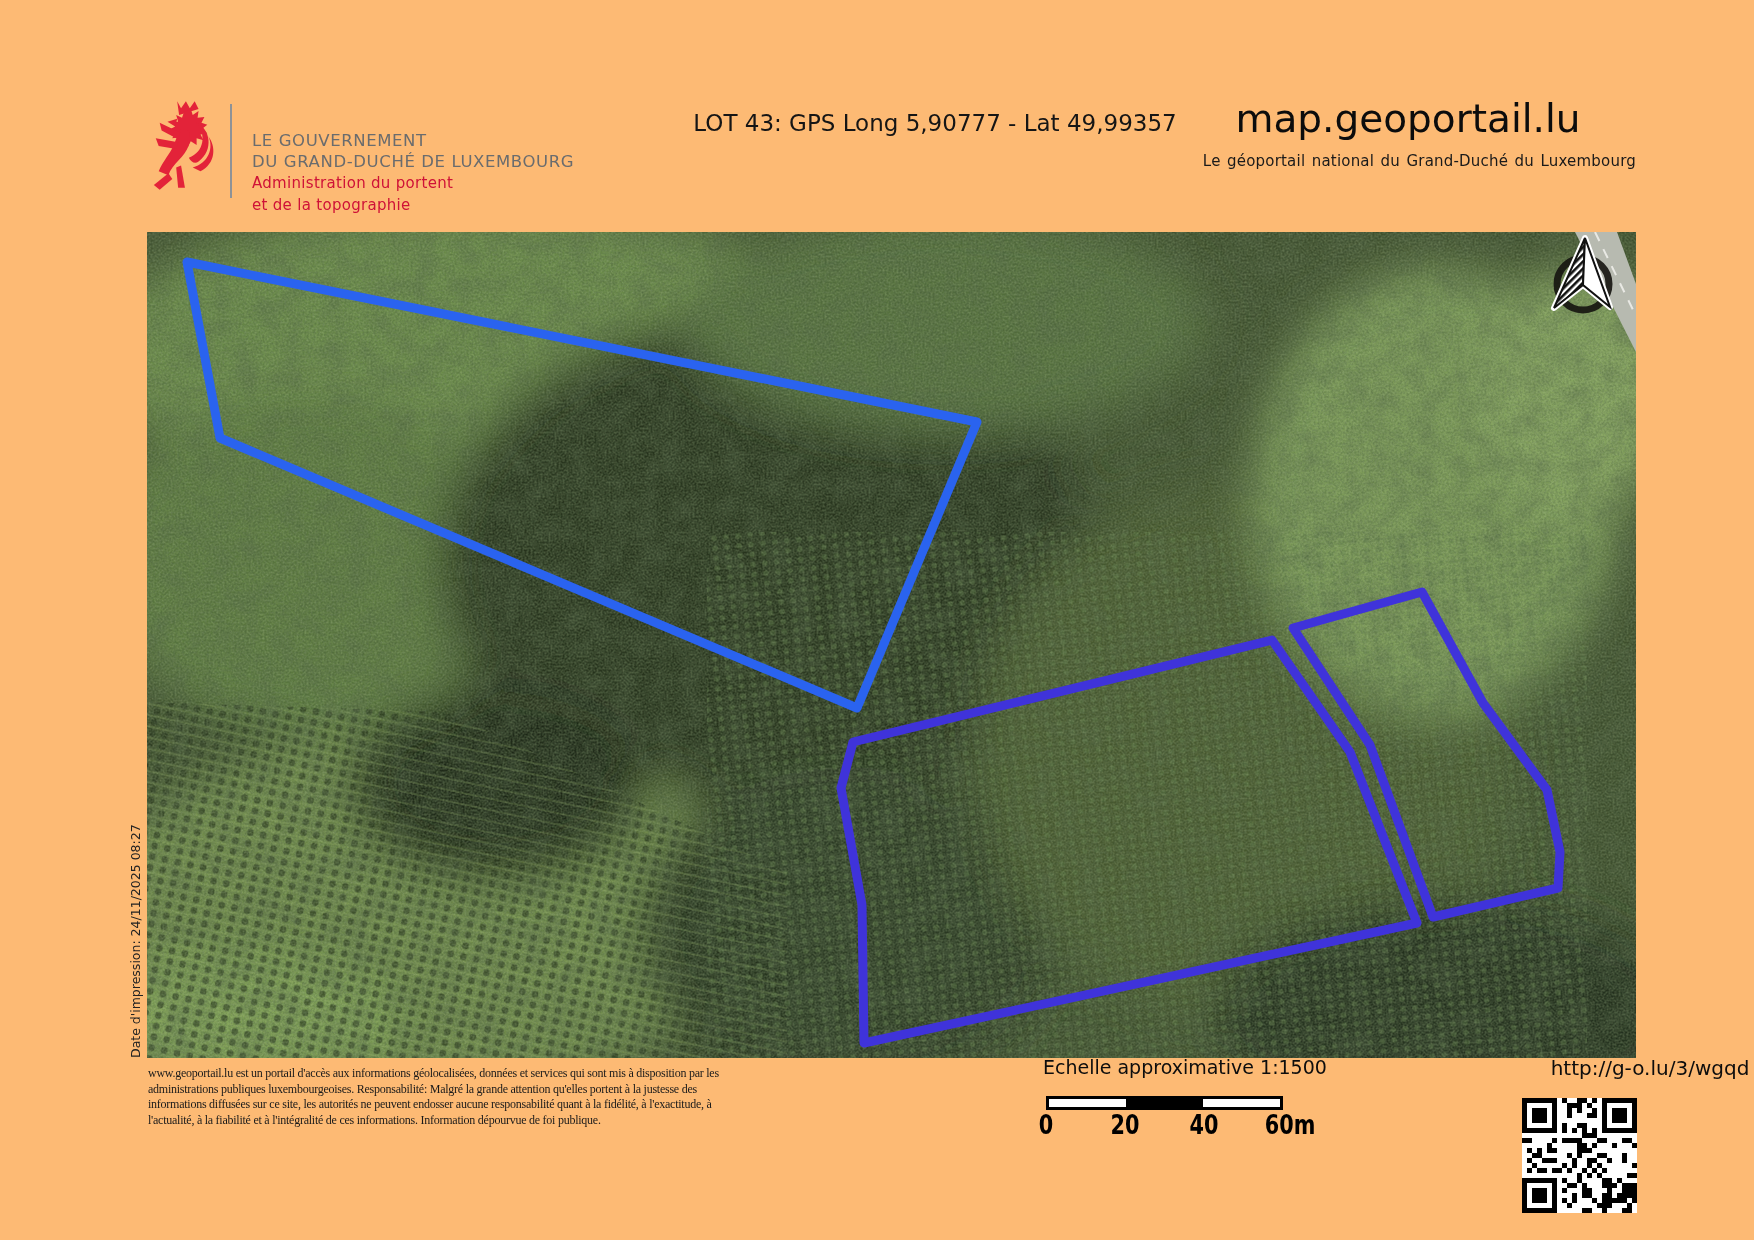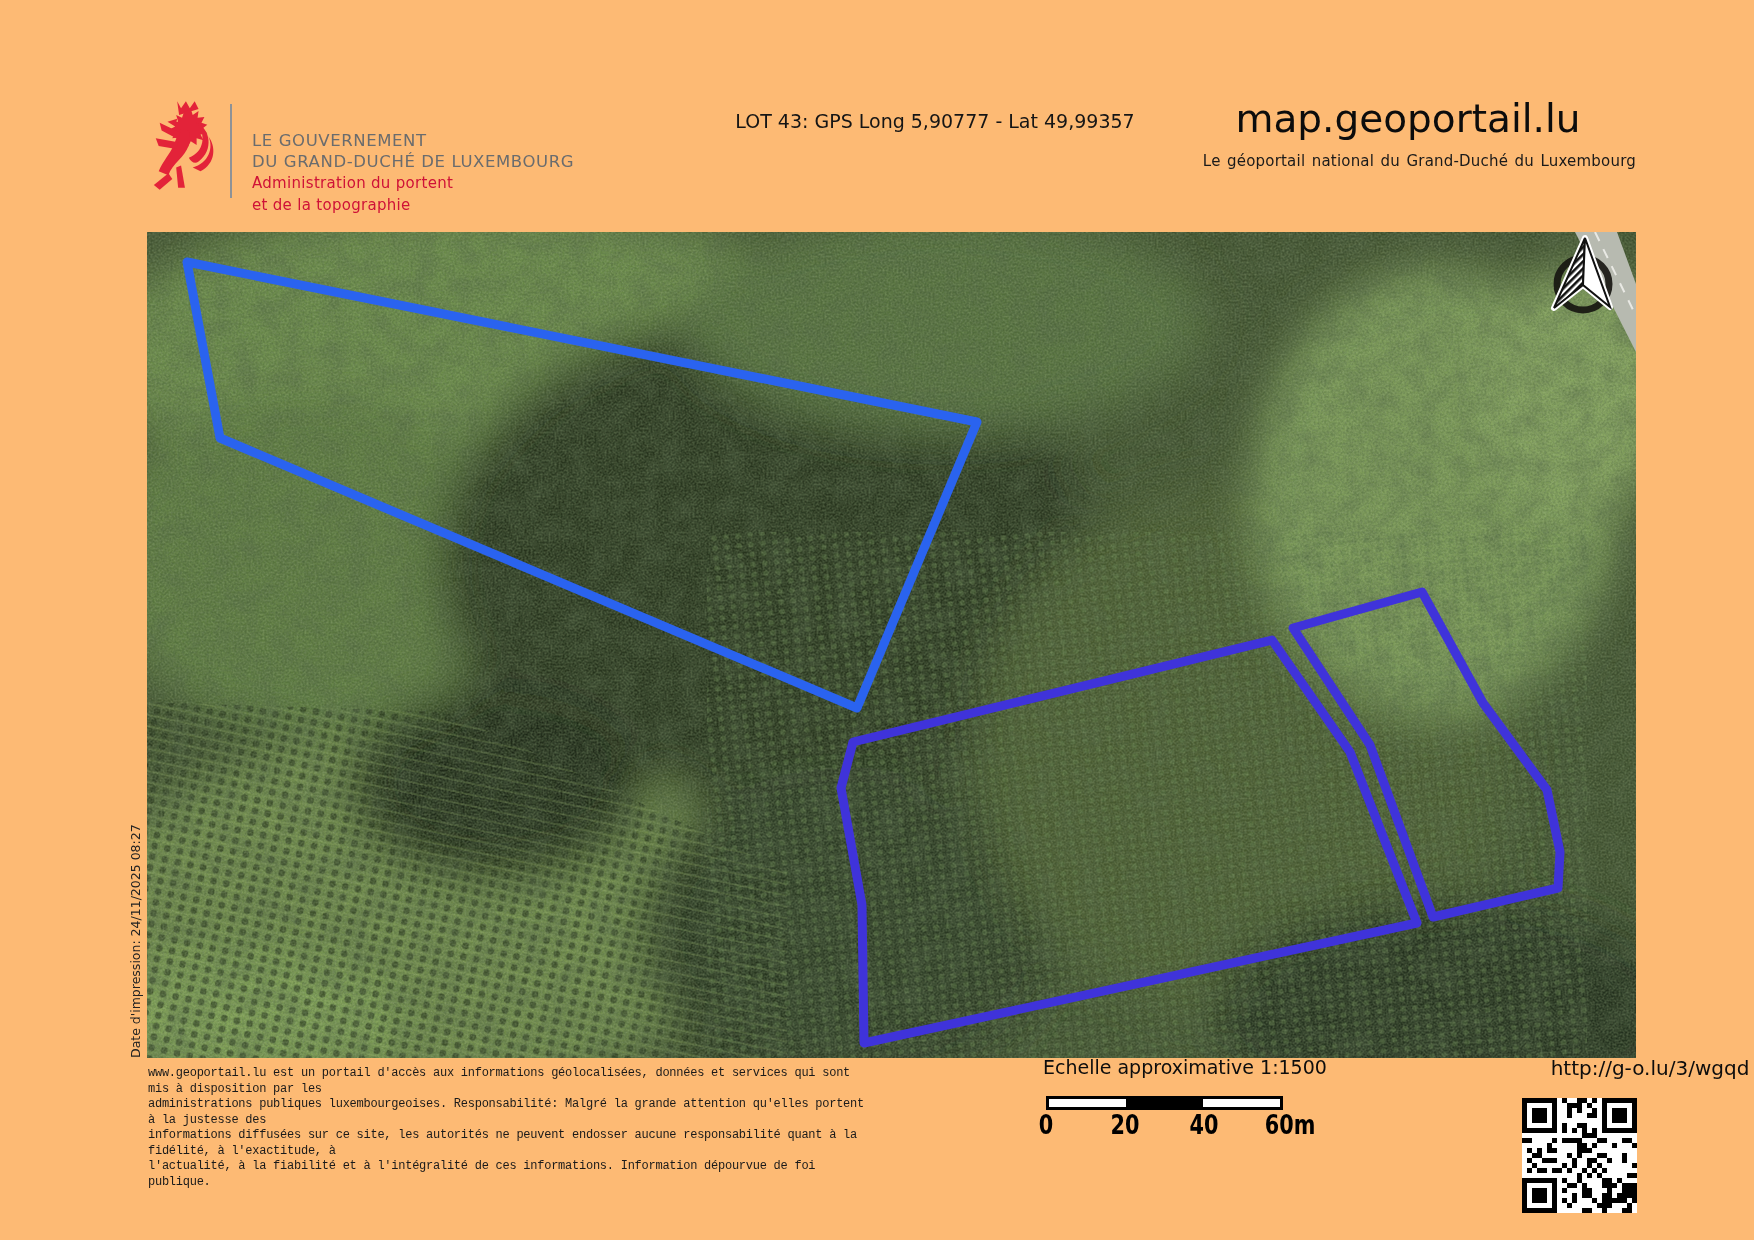--- a/index.html
+++ b/index.html
@@ -5,34 +5,34 @@
   html,body{margin:0;padding:0;background:#fff;}
   #page{position:relative;width:1754px;height:1240px;background:#fdba74;overflow:hidden;
         font-family:"DejaVu Sans",sans-serif;color:#111;}
 
   
   #lion-svg{position:absolute;left:148px;top:98px;width:70px;height:100px;}
   #logo-divider{position:absolute;left:230px;top:104px;width:2px;height:94px;background:#8e9296;}
   .gov-gray{position:absolute;left:252px;font-size:16.5px;letter-spacing:.6px;color:#6a6c6e;white-space:nowrap;}
   .gov-red{position:absolute;left:252px;font-size:15px;letter-spacing:.3px;color:#cf1237;white-space:nowrap;}
   #page-title{position:absolute;left:600px;top:110px;width:670px;text-align:center;
-              font-size:19px;color:#151515;white-space:nowrap;}
+              font-size:23px;color:#151515;white-space:nowrap;}
   #brand{position:absolute;left:1180px;top:96px;width:456px;text-align:center;
          font-size:39px;color:#0c0c0c;white-space:nowrap;}
   #brand-sub{position:absolute;left:1100px;top:152px;width:536px;text-align:right;
              font-size:15px;letter-spacing:.2px;word-spacing:1.5px;color:#1a1a1a;white-space:nowrap;}
 
   
   #map-canvas{position:absolute;left:147px;top:232px;width:1489px;height:826px;background:#3d4d2c;}
   #print-date{position:absolute;left:128px;top:1058px;font-size:12.5px;color:#222;white-space:nowrap;
               transform:rotate(-90deg);transform-origin:0 0;}
 
   
   #disclaimer{position:absolute;left:148px;top:1066px;width:720px;
-              font-family:Liberation Mono, monospace;font-size:12px;line-height:15.5px;
+              font-family:Liberation Serif, serif;font-size:12px;line-height:15.5px;
               letter-spacing:-.25px;color:#1a1a1a;}
   #scale-label{position:absolute;left:1043px;top:1056px;font-size:19px;color:#0d0d0d;white-space:nowrap;}
   #scale-bar{position:absolute;left:1046px;top:1096px;width:237px;height:14px;box-sizing:border-box;
              border:3px solid #000;
              background:linear-gradient(90deg,#fff 0 33.4%,#000 33.4% 66.7%,#fff 66.7% 100%);}
   .tick{position:absolute;top:1110px;width:80px;text-align:center;font-size:26px;font-weight:bold;
         color:#000;transform:scaleX(.8);}
   #share-url{position:absolute;left:1512px;top:1056px;width:276px;text-align:center;
              font-size:20px;color:#0d0d0d;white-space:nowrap;}
   #qr{position:absolute;left:1522px;top:1098px;width:115px;height:115px;background:#fff;}

